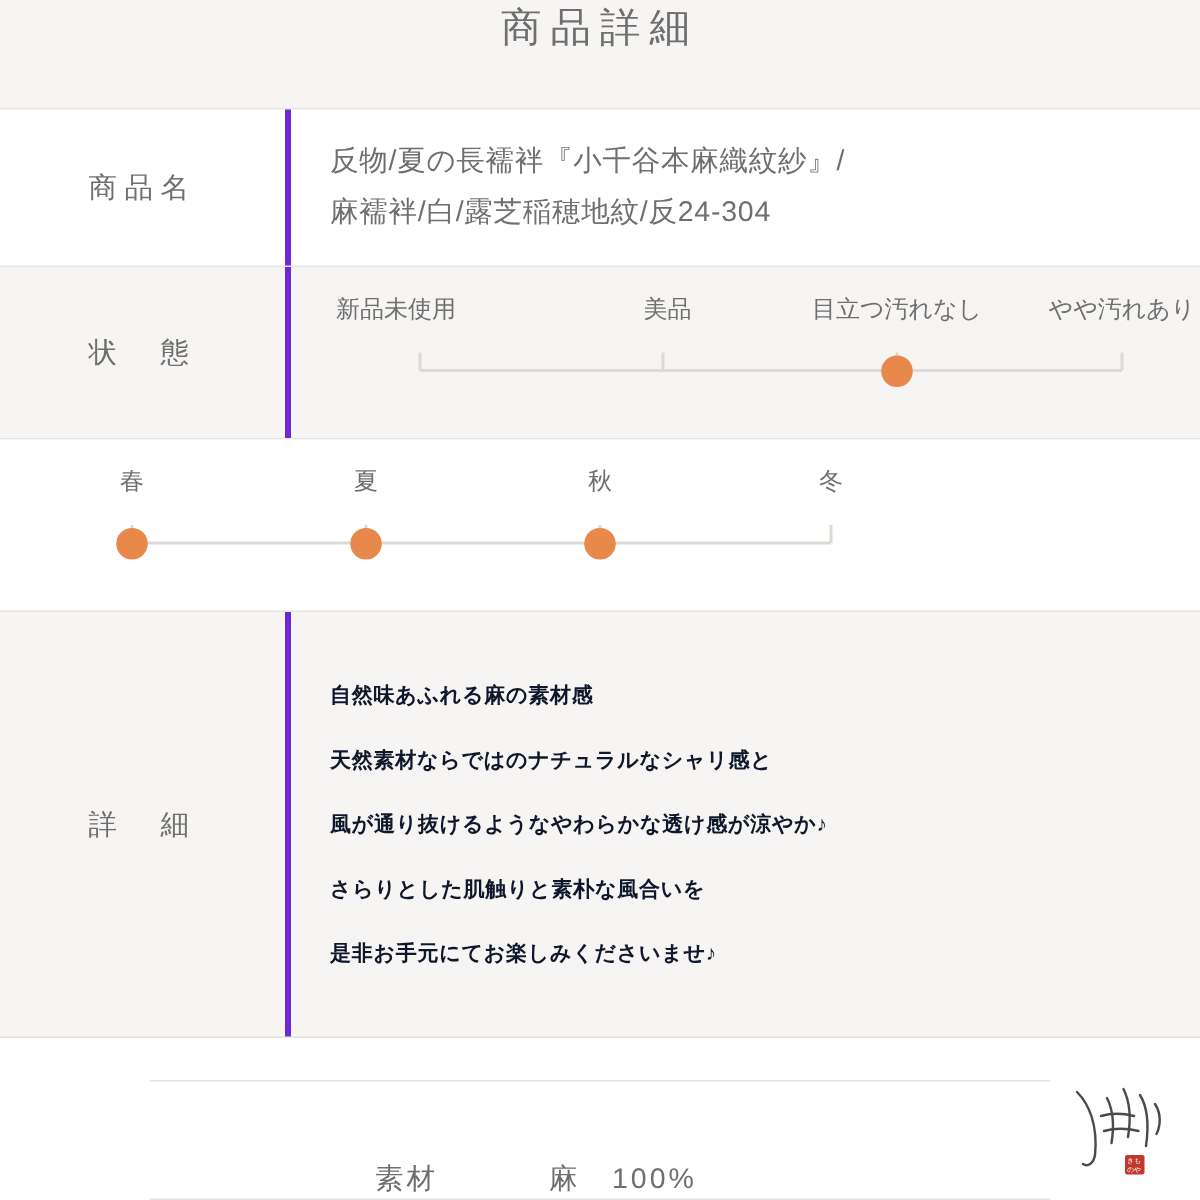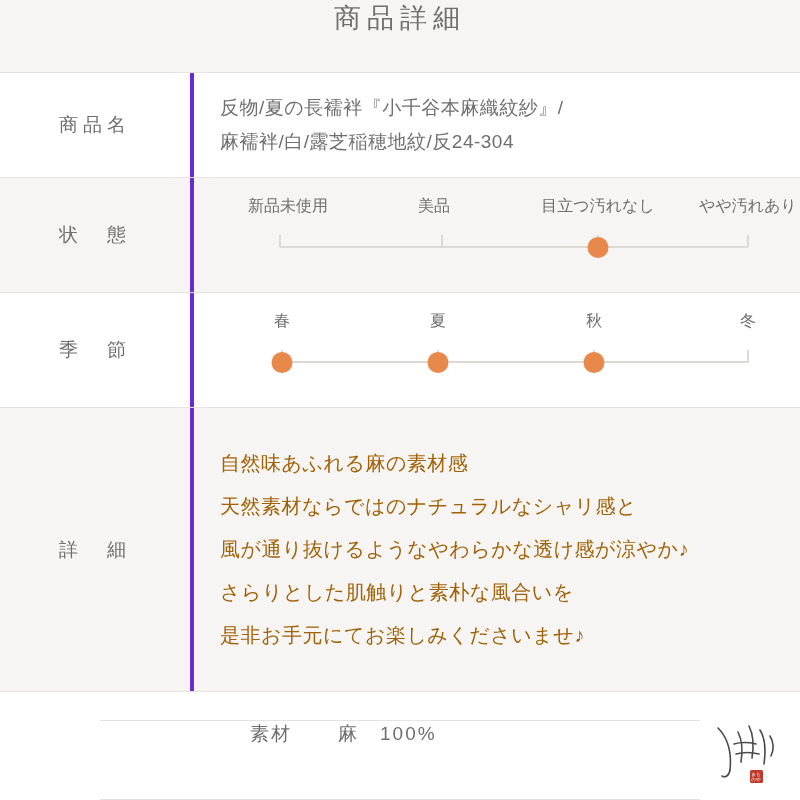--- a/index.html
+++ b/index.html
@@ -123,47 +123,49 @@
     width: 21px;
     height: 21px;
     border-radius: 50%;
     background: #e8884a;
     top: -9px;
     transform: translateX(-50%);
   }
 
   
   .detail-line {
-    font-size: 20px;
+    font-size: 14px;
     line-height: 43px;
-    color: #a16207;
+    color: #0f172a;
     letter-spacing: 0.5px;
     white-space: nowrap;
+    font-weight: bold;
   }
 
   
   .footer {
     position: relative;
     background: #ffffff;
     padding-top: 28px;
   }
   .hr {
     width: 600px;
     height: 1px;
     background: #e6e3e0;
     margin: 0 auto;
   }
   .material-row {
     width: 600px;
     margin: 0 auto;
     height: 78px;
     display: flex;
-    align-items: flex-start;
+    align-items: flex-end;
     padding-left: 150px;
     box-sizing: border-box;
+    gap: 28px;
   }
   .material-label {
     font-size: 19px;
     color: #6f6f6f;
     letter-spacing: 2px;
   }
   .material-value {
     font-size: 19px;
     color: #6f6f6f;
     letter-spacing: 2px;
@@ -197,39 +199,38 @@
         <div class="prod-line">反物/夏の長襦袢『小千谷本麻織紋紗』/</div>
         <div class="prod-line">麻襦袢/白/露芝稲穂地紋/反24-304</div>
       </div>
     </div>
 
     <div class="row alt">
       <div class="label-cell">状　態</div>
       <div class="value-cell">
         <div class="scale">
           <div class="scale-labels">
-            <div class="scale-label" style="left:68px;">新品未使用</div>
-            <div class="scale-label" style="left:214px;">美品</div>
+            <div class="scale-label" style="left:44px;">新品未使用</div>
+            <div class="scale-label" style="left:225px;">美品</div>
             <div class="scale-label" style="left:378px;">目立つ汚れなし</div>
             <div class="scale-label" style="left:528px;">やや汚れあり</div>
           </div>
           <div class="scale-track">
             <div class="track-line" style="left:60px; width:468px;"></div>
             <div class="tick" style="left:60px;"></div>
             <div class="tick" style="left:222px;"></div>
             <div class="tick" style="left:378px;"></div>
             <div class="tick" style="left:528px;"></div>
             <div class="dot" style="left:378px;"></div>
           </div>
         </div>
       </div>
     </div>
 
     <div class="row plain">
-      <div class="label-cell">季　節</div>
       <div class="value-cell">
         <div class="scale">
           <div class="scale-labels">
             <div class="scale-label" style="left:62px;">春</div>
             <div class="scale-label" style="left:218px;">夏</div>
             <div class="scale-label" style="left:374px;">秋</div>
             <div class="scale-label" style="left:528px;">冬</div>
           </div>
           <div class="scale-track">
             <div class="track-line" style="left:62px; width:466px;"></div>

